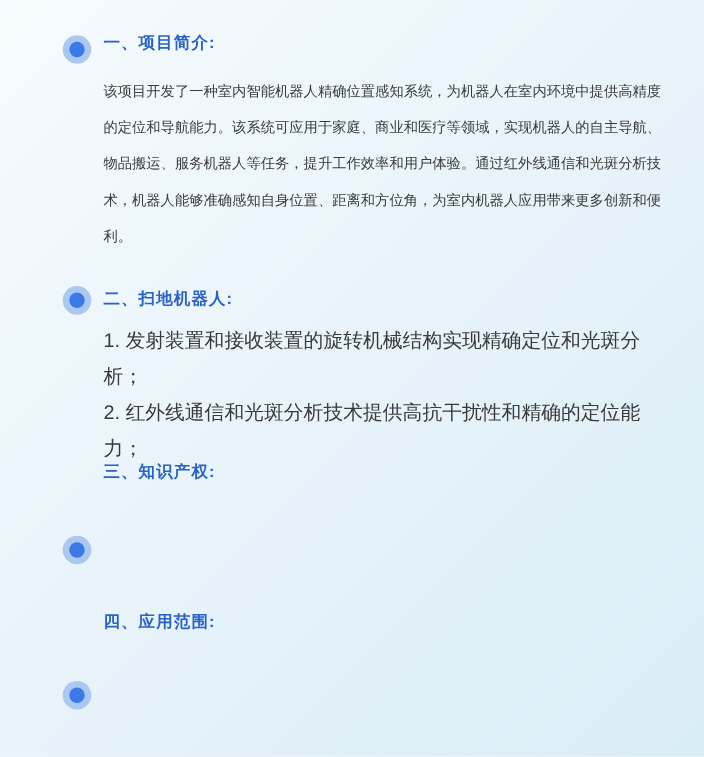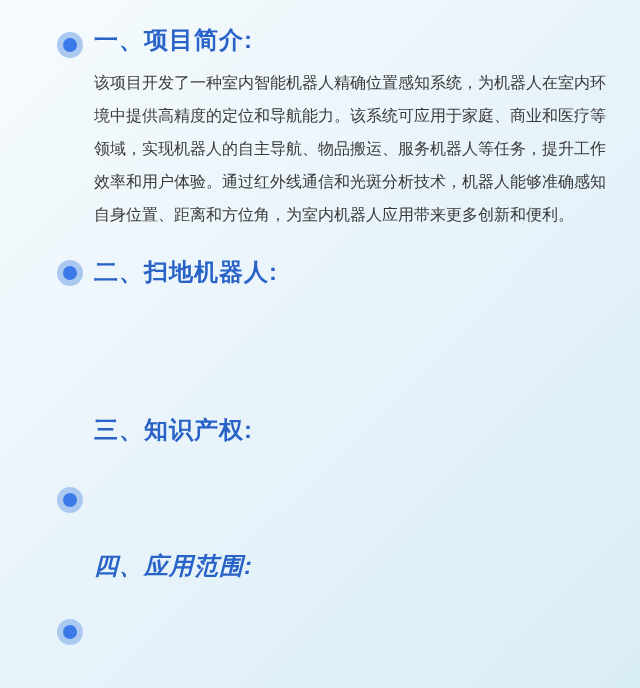--- a/index.html
+++ b/index.html
@@ -34,43 +34,43 @@
     border-radius:50%;
     background:var(--dot);
   }
   
   .section{
     position:absolute;
     left:94px;
     width:516px;
   }
   .heading{
-    font-size:24px;
+    font-size:15px;
     font-weight:bold;
     color:var(--heading);
     line-height:28px;
     letter-spacing:1px;
   }
   .para{
     margin-top:12px;
-    font-size:16px;
+    font-size:13px;
     color:var(--body-text);
     line-height:33px;
     letter-spacing:0;
   }
   .list{margin-top:7px;}
   .list-line{
     font-size:18px;
     color:var(--body-text);
     line-height:33px;
   }
   .sec-1{top:26px;}
   .sec-2{top:258px;}
   .sec-3{top:416px;}
-  .sec-4{top:552px;font-style:italic;}
+  .sec-4{top:552px;}
   .dot-1{top:32px;}
   .dot-2{top:260px;}
   .dot-3{top:487px;}
   .dot-4{top:619px;}
 </style>
 </head>
 <body>
 
 <div class="page">
 
@@ -80,20 +80,22 @@
   <span class="dot dot-4"></span>
 
   <div class="section sec-1">
     <div class="heading">一、项目简介:</div>
     <p class="para">该项目开发了一种室内智能机器人精确位置感知系统，为机器人在室内环境中提供高精度的定位和导航能力。该系统可应用于家庭、商业和医疗等领域，实现机器人的自主导航、物品搬运、服务机器人等任务，提升工作效率和用户体验。通过红外线通信和光斑分析技术，机器人能够准确感知自身位置、距离和方位角，为室内机器人应用带来更多创新和便利。</p>
   </div>
 
   <div class="section sec-2">
     <div class="heading">二、扫地机器人:</div>
     <div class="list">
+      <p class="list-line">1. 发射装置和接收装置的旋转机械结构实现精确定位和光斑分析；</p>
+      <p class="list-line">2. 红外线通信和光斑分析技术提供高抗干扰性和精确的定位能力；</p>
     </div>
   </div>
 
   <div class="section sec-3">
     <div class="heading">三、知识产权:</div>
     <div class="list">
     </div>
   </div>
 
   <div class="section sec-4">

